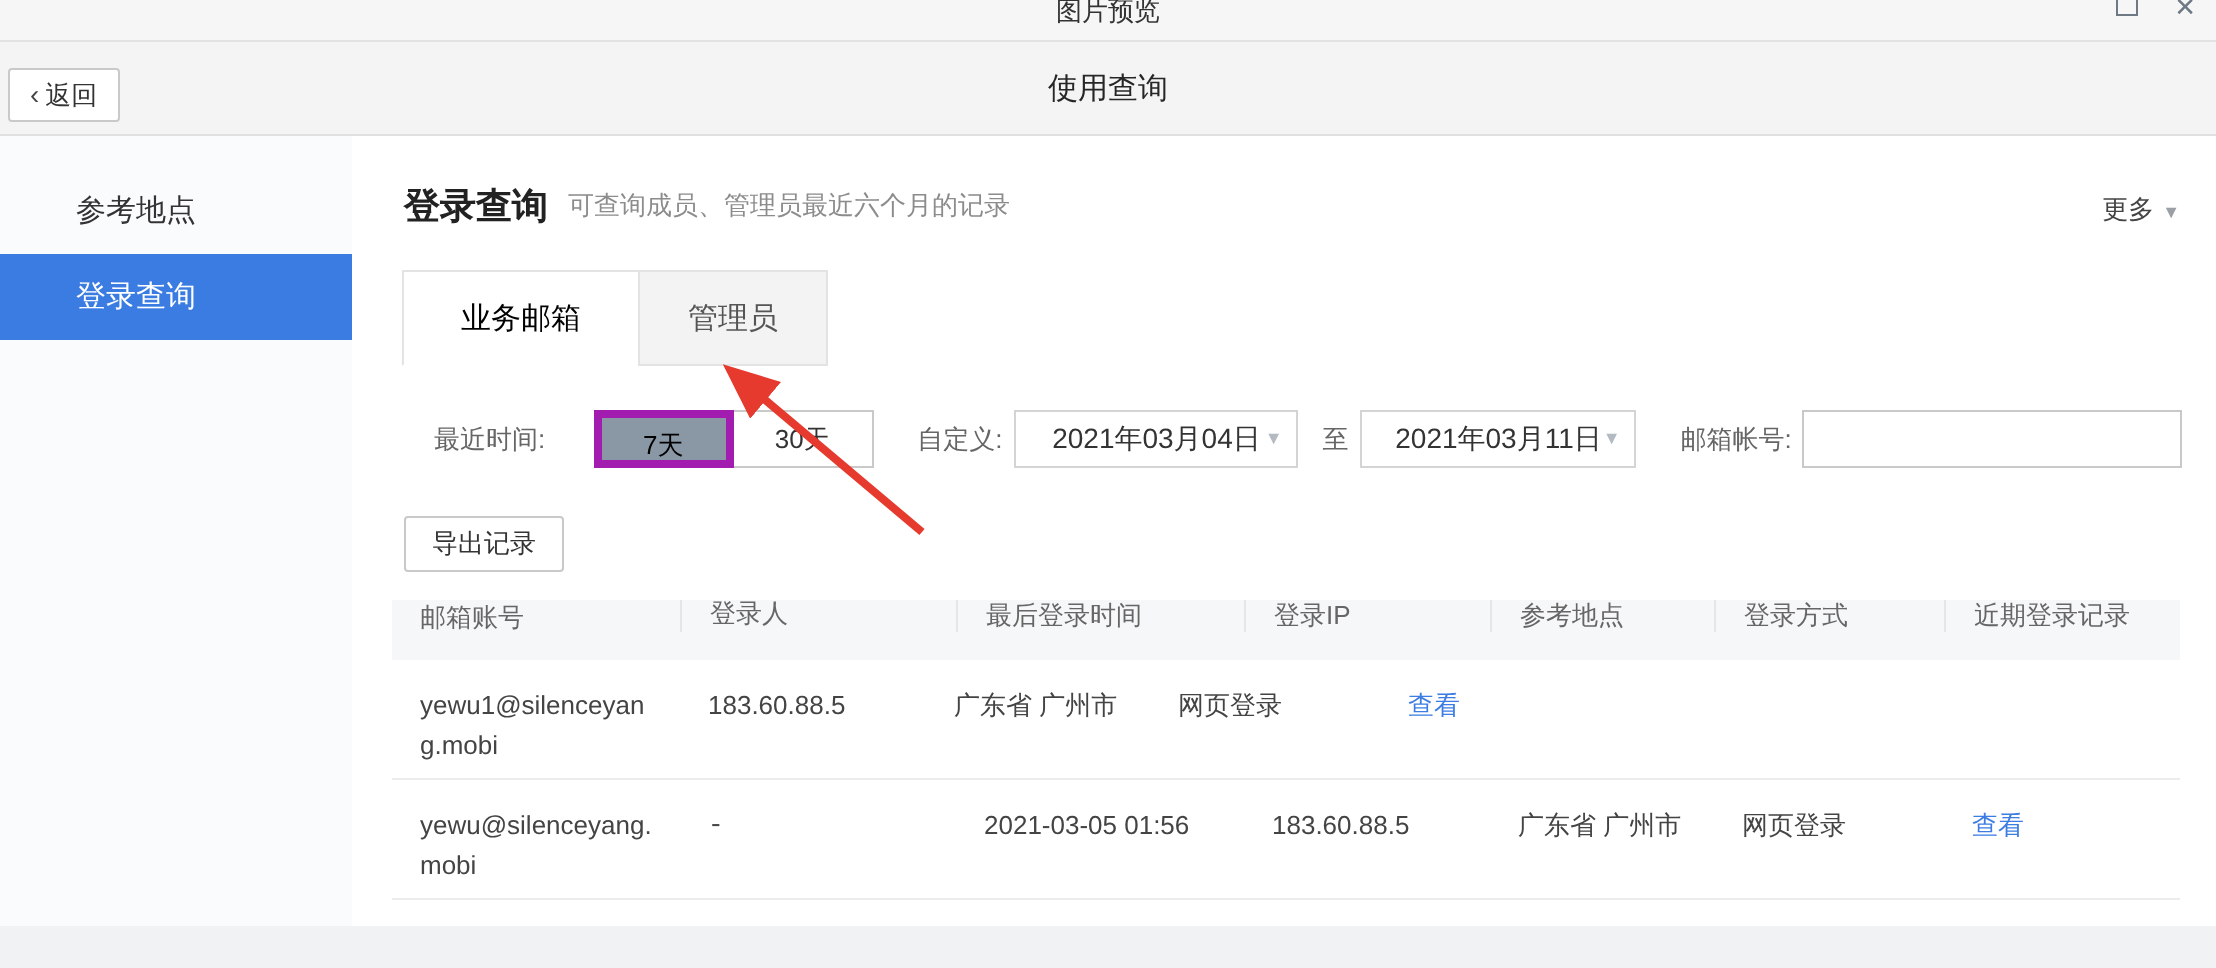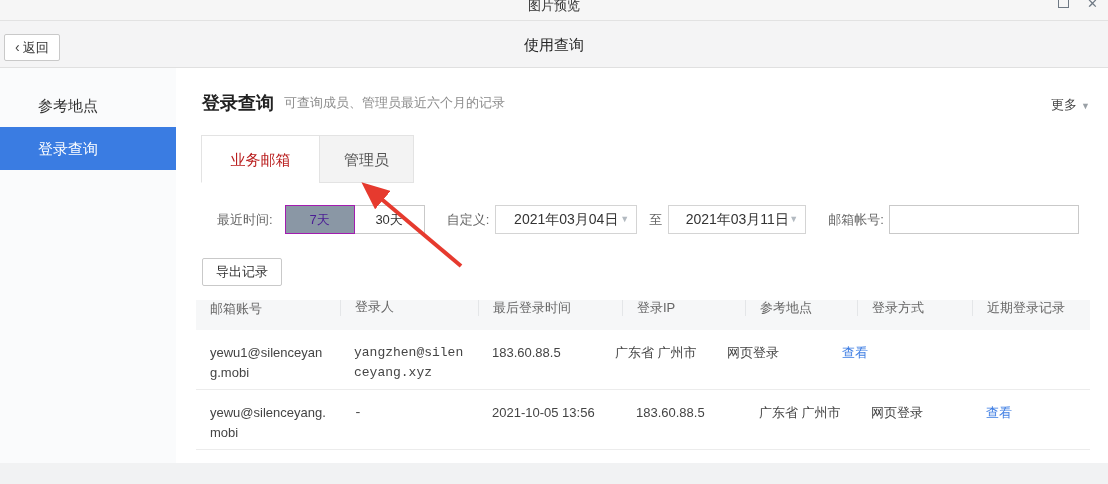--- a/index.html
+++ b/index.html
@@ -30,27 +30,27 @@
   .page-title { font-size:18px; font-weight:bold; color:#222; }
   .page-sub { font-size:13px; color:#8c8c8c; margin-left:10px; }
   .more { position:absolute; right:18px; top:28px; font-size:13px; color:#444; cursor:pointer; }
   .more .caret { font-size:9px; color:#9aa0a6; margin-left:4px; }
   .tabs { position:absolute; left:26px; top:67px; display:flex; }
   .tab { height:48px; line-height:47px; text-align:center; font-size:15px; color:#555;
     background:#f3f3f3; border:1px solid #e3e3e3; margin-left:-1px; cursor:pointer; }
   .tab.t0 { width:80px; margin-left:0; }
   .tab.t1 { width:119px; }
   .tab.t2 { width:95px; }
-  .tab.active { background:#fff; border-bottom:1px solid #fff; color:#b91c1c; }
+  .tab.active { background:#fff; border-bottom:1px solid #fff; color:#000000; }
   .filters { position:absolute; left:41px; top:137px; display:flex; align-items:center;
     font-size:13px; color:#666; }
   .toggle { display:flex; margin-left:12px; }
   .toggle-opt { width:70px; height:29px; line-height:27px; text-align:center; font-size:13px;
     cursor:pointer; }
-  .toggle-opt.sel { background:#8a97a5; color:#4c1d95; border:1px solid #a21caf; }
+  .toggle-opt.sel { background:#8a97a5; color:#000000; border:4px solid #a21caf;margin-left:12px; }
   .toggle-opt.unsel { background:#fff; color:#333; border:1px solid #c9c9c9; border-left:none; }
   .lbl-custom { margin-left:22px; }
   .datebox { position:relative; width:142px; height:29px; border:1px solid #d4d4d4;
     background:#fff; margin-left:6px; text-align:center; line-height:27px;
     font-size:14px; color:#333; cursor:pointer; }
   .datebox .caret { position:absolute; right:7px; top:0; font-size:9px; color:#b3bac1; }
   .lbl-to { margin-left:12px; }
   .datebox.d2 { width:138px; }
   .lbl-acct { margin-left:22px; }
   .acct-input { width:190px; height:29px; border:1px solid #c9c9c9; margin-left:5px;
@@ -131,30 +131,29 @@
       <div class="th c0">邮箱账号</div>
       <div class="th c1">登录人</div>
       <div class="th c2">最后登录时间</div>
       <div class="th c3">登录IP</div>
       <div class="th c4">参考地点</div>
       <div class="th c5">登录方式</div>
       <div class="th c6">近期登录记录</div>
     </div>
     <div class="trow">
       <div class="td c0">yewu1@silenceyang.mobi</div>
-      <div class="td c1">yangzhen@silenceyang.xyz</div>
       <div class="td c3">183.60.88.5</div>
       <div class="td c4">广东省 广州市</div>
       <div class="td c5">网页登录</div>
       <div class="td c6 link">查看</div>
     </div>
     <div class="trow">
       <div class="td c0">yewu@silenceyang.mobi</div>
       <div class="td c1">-</div>
-      <div class="td c2">2021-10-05 13:56</div>
+      <div class="td c2">2021-03-05 01:56</div>
       <div class="td c3">183.60.88.5</div>
       <div class="td c4">广东省 广州市</div>
       <div class="td c5">网页登录</div>
       <div class="td c6 link">查看</div>
     </div>
   </div>
 </div>
 
 <div class="bottombar"></div>
 

